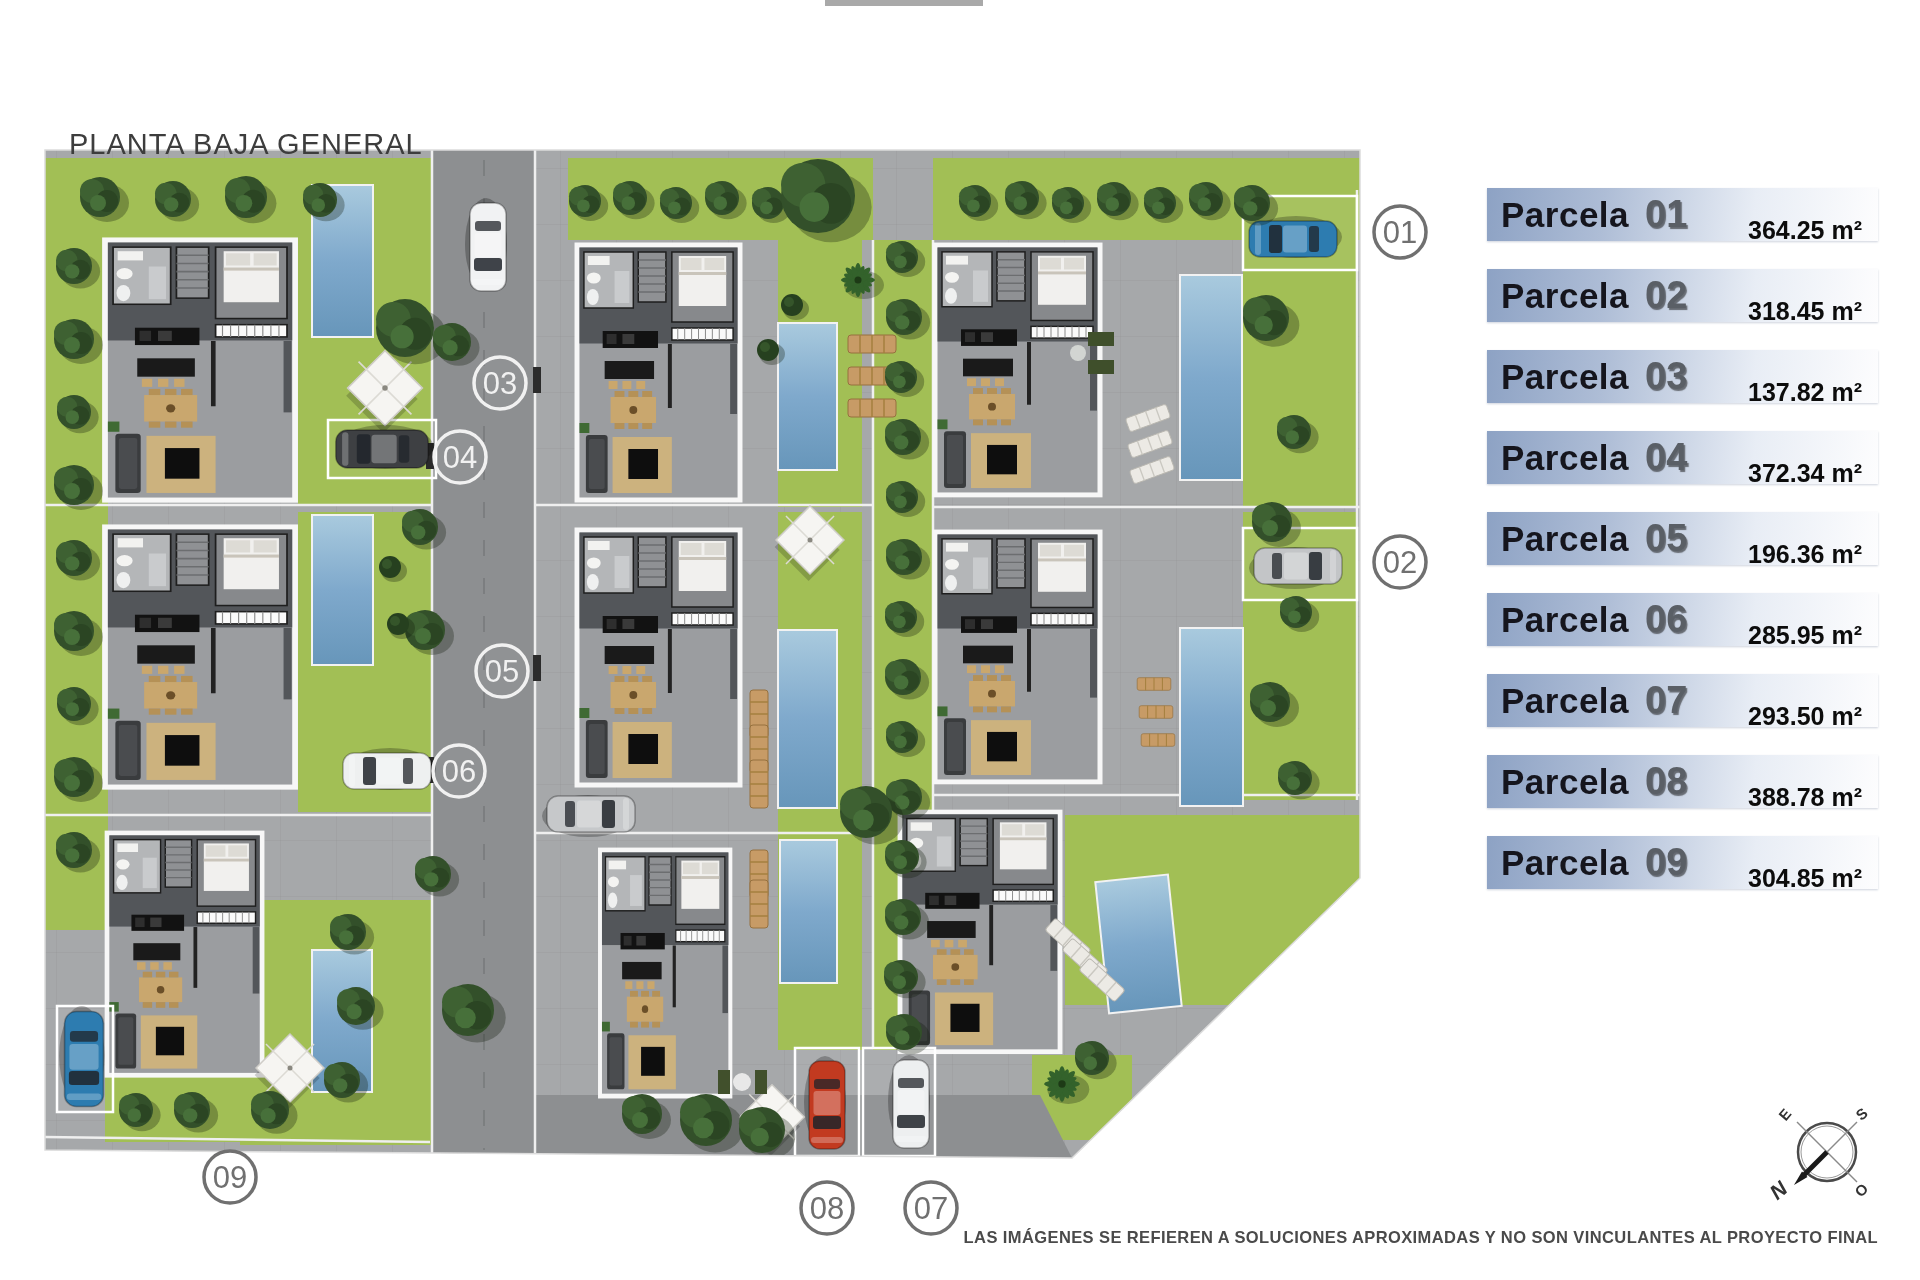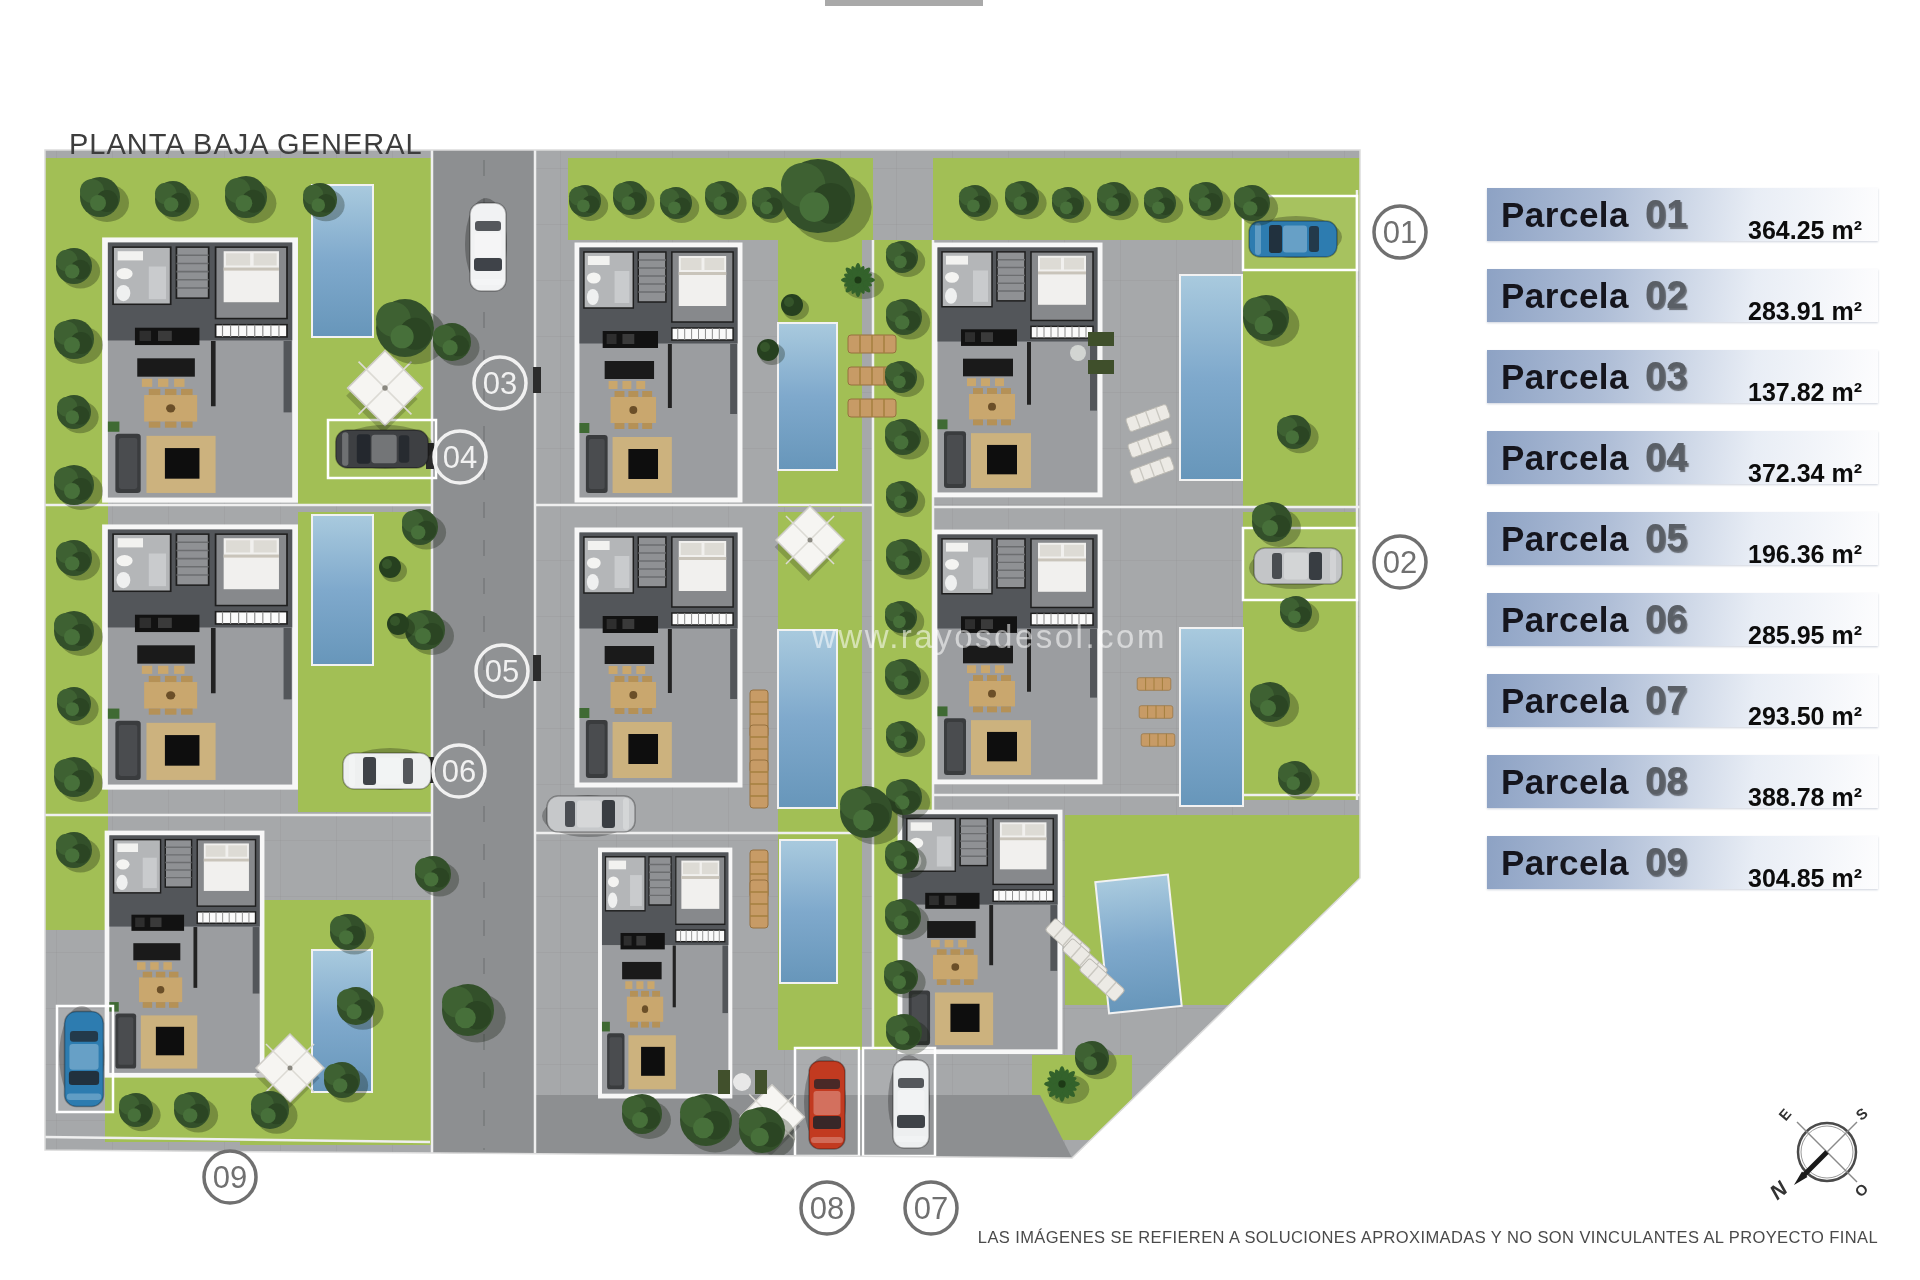--- a/index.html
+++ b/index.html
@@ -6,21 +6,21 @@
   #stage{position:relative;width:1920px;height:1280px;background:#ffffff;overflow:hidden;
          font-family:"Liberation Sans", sans-serif;}
   #plan-svg{position:absolute;left:0;top:0;}
 
   
   .page-title{position:absolute;left:69px;top:128px;font-size:29px;letter-spacing:1px;
               color:#3d3d3d;font-weight:400;white-space:nowrap;}
   .watermark{position:absolute;left:812px;top:618px;font-size:33px;letter-spacing:2.5px;
              color:rgba(255,255,255,0.55);white-space:nowrap;pointer-events:none;}
   .disclaimer{position:absolute;right:42px;top:1228px;font-size:16.5px;color:#4a4a4a;
-              letter-spacing:0.4px;white-space:nowrap;}
+              letter-spacing:0.4px;white-space:nowrap;font-weight:bold;}
 
   
   .legend{position:absolute;left:1487px;top:188px;width:391px;}
   .legend-row{height:53px;margin-bottom:28px;display:flex;align-items:center;
               padding:0 16px 0 14px;box-sizing:border-box;
               background:linear-gradient(97deg,#8da2c4 0%,#aebdd6 30%,#e8edf5 68%,#fdfdfe 100%);
               box-shadow:0 1px 2px rgba(60,80,120,0.25);}
   .lg-label{font-size:35px;font-weight:bold;color:#15151d;letter-spacing:0.5px;}
   .lg-num{font-size:38px;font-weight:bold;color:#5a5f66;margin-left:16px;
           text-shadow:1.5px 1.5px 1px rgba(20,20,20,0.55);}
@@ -418,32 +418,31 @@
     <polygon points="-33,33 -19.5,25 -25,19.5" fill="#1a1a1a"></polygon>
     <text class="compass-letter" text-anchor="middle" transform="translate(-38,-34) rotate(-50)">E</text>
     <text class="compass-letter" text-anchor="middle" transform="translate(38,-34) rotate(-40)">S</text>
     <text class="compass-letter" text-anchor="middle" transform="translate(38,42) rotate(-45)">O</text>
     <text class="compass-letter compass-n" text-anchor="middle" transform="translate(-44,44) rotate(-40)">N</text>
   </g>
 </svg>
 
 <div class="page-title">PLANTA BAJA GENERAL</div>
 
-<div class="watermark">www.rayosdesol.com</div>
 
 <div class="legend">
   <div class="legend-row">
     <span class="lg-label">Parcela</span>
     <span class="lg-num">01</span>
     <span class="lg-area">364.25 m²</span>
   </div>
   <div class="legend-row">
     <span class="lg-label">Parcela</span>
     <span class="lg-num">02</span>
-    <span class="lg-area">283.91 m²</span>
+    <span class="lg-area">318.45 m²</span>
   </div>
   <div class="legend-row">
     <span class="lg-label">Parcela</span>
     <span class="lg-num">03</span>
     <span class="lg-area">137.82 m²</span>
   </div>
   <div class="legend-row">
     <span class="lg-label">Parcela</span>
     <span class="lg-num">04</span>
     <span class="lg-area">372.34 m²</span>

